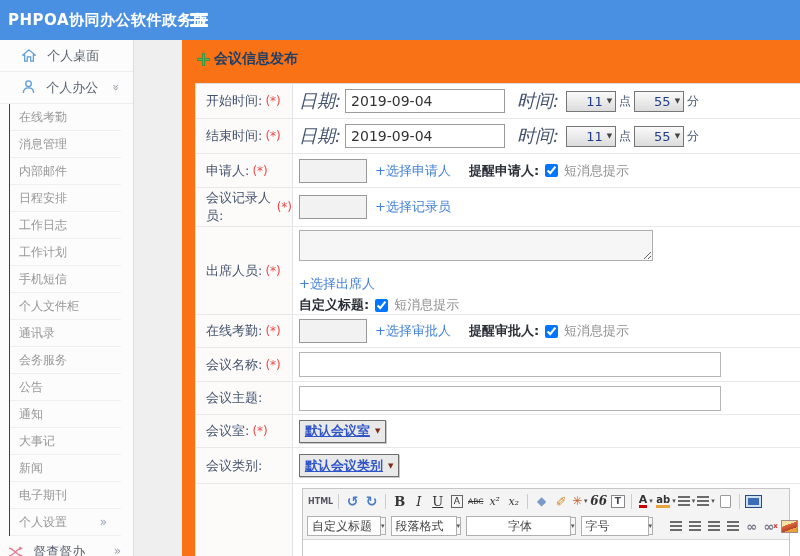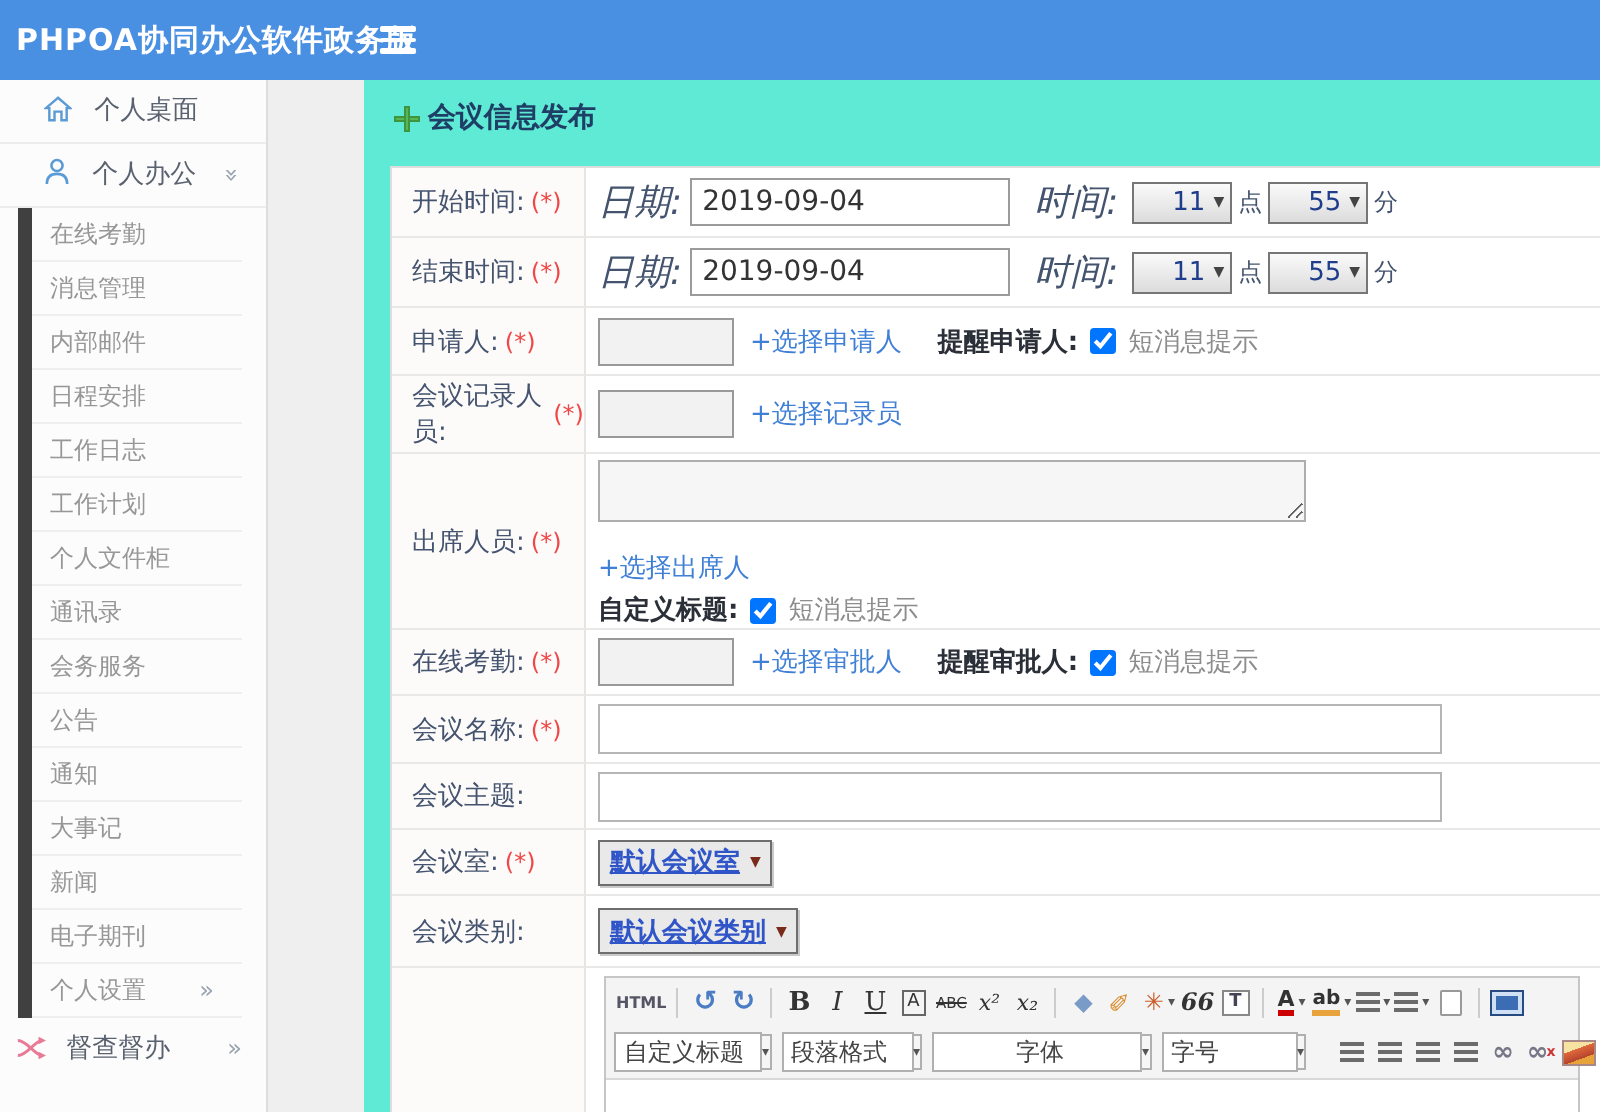--- a/index.html
+++ b/index.html
@@ -10,28 +10,28 @@
   .hamburger{position:absolute;left:190px;top:13px;width:18px;height:14px;cursor:pointer;}
   .hamburger i{display:block;height:2.5px;background:#fff;margin-bottom:3px;border-radius:1px;}
   
   .sidebar{position:absolute;top:40px;left:0;width:133px;bottom:0;background:#fcfcfc;border-right:1px solid #ddd;}
   .gutter{position:absolute;top:40px;left:134px;width:48px;bottom:0;background:#efefef;}
   .side-top{position:relative;height:31px;line-height:31px;padding-left:22px;font-size:13px;color:#5a6270;
     border-bottom:1px solid #ededed;cursor:pointer;white-space:nowrap;}
   .side-top svg{vertical-align:-2px;margin-right:7px;}
   .chev{position:absolute;right:12px;top:0;color:#9aa4b0;font-size:12px;}
   .chev.down{transform:rotate(90deg);right:14px;}
-  .sub-list{margin-left:9px;border-left:7px solid #404040;}
+  .sub-list{margin-left:9px;border-left:1px solid #404040;}
   .sub-item{position:relative;height:26px;line-height:26px;margin:0 12px 0 0;padding-left:9px;font-size:12px;color:#979797;
     border-bottom:1px solid #efefef;cursor:pointer;white-space:nowrap;}
   .sub-item .chev{right:14px;}
   .supervise{border-bottom:none;padding-left:8px;}
   .supervise svg{margin-right:6px;}
   
-  .main{position:absolute;top:40px;left:182px;width:618px;bottom:0;background:#5eead4;}
+  .main{position:absolute;top:40px;left:182px;width:618px;bottom:0;background:#f97316;}
   .title-row{position:absolute;top:10px;left:15px;display:flex;align-items:center;}
   .plus{position:relative;width:13px;height:13px;margin-right:4px;}
   .plus i{position:absolute;background:#57b757;box-shadow:0 0 0 1px #3f9440 inset;}
   .plus .h{left:0;top:5px;width:13px;height:3px;}
   .plus .v{left:5px;top:0;width:3px;height:13px;}
   .page-title{font-size:14px;font-weight:bold;color:#1f3e66;}
   
   .form-table{position:absolute;left:13px;top:43px;width:605px;border:1px solid #ddd;border-right:none;border-bottom:none;background:#fff;}
   .frow{display:flex;border-bottom:1px solid #e8e8e8;}
   .lcell{width:97px;flex:0 0 97px;display:flex;align-items:center;padding-left:10px;background:#fcfbfa;border-right:1px solid #e5e5e5;box-sizing:border-box;}
@@ -130,20 +130,21 @@
     <span>个人办公</span>
     <span class="chev down">»</span>
   </div>
   <div class="sub-list">
     <div class="sub-item"><span>在线考勤</span></div>
     <div class="sub-item"><span>消息管理</span></div>
     <div class="sub-item"><span>内部邮件</span></div>
     <div class="sub-item"><span>日程安排</span></div>
     <div class="sub-item"><span>工作日志</span></div>
     <div class="sub-item"><span>工作计划</span></div>
+    <div class="sub-item"><span>手机短信</span></div>
     <div class="sub-item"><span>个人文件柜</span></div>
     <div class="sub-item"><span>通讯录</span></div>
     <div class="sub-item"><span>会务服务</span></div>
     <div class="sub-item"><span>公告</span></div>
     <div class="sub-item"><span>通知</span></div>
     <div class="sub-item"><span>大事记</span></div>
     <div class="sub-item"><span>新闻</span></div>
     <div class="sub-item"><span>电子期刊</span></div>
     <div class="sub-item">
       <span>个人设置</span>

